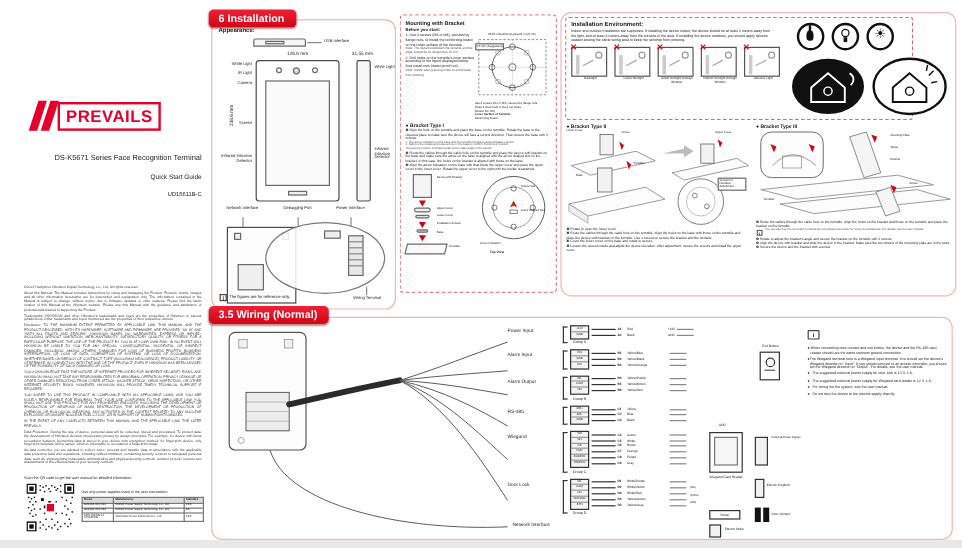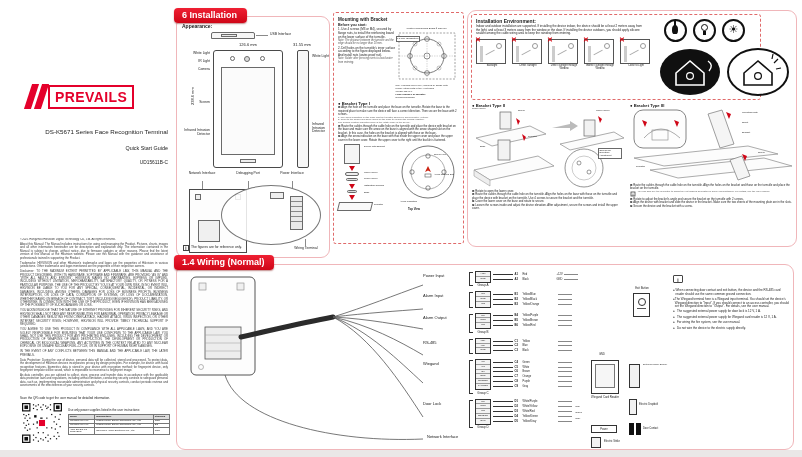--- a/index.html
+++ b/index.html
@@ -481,21 +481,21 @@
       <div style="display:flex;gap:1.5px;align-items:flex-start;margin:.5px 0;">
         <span class="noteicon" style="transform:scale(.8);"></span>
         <span class="t24 gray">You can also buy the decorator to shield the unit-shaped decorator for some circumstances. For details, see the user manual.</span>
       </div>
       <div class="t28">❷ Rotate to adjust the bracket's angle and secure the bracket on the turnstile with 2 screws.</div>
       <div class="t28">❸ Align the device with bracket and slide the device in the bracket. Make sure the two sheets of the mounting plate are in the slots.</div>
       <div class="t28">❹ Secure the device and the bracket with a screw.</div>
     </div>
   </div>
 
-  <div class="a banner" style="left:174px;top:255px;z-index:5;">1.4 Wiring (Normal)</div>
+  <div class="a banner" style="left:174px;top:255px;z-index:5;">3.5 Wiring (Normal)</div>
 
   <div class="a panel" style="left:176px;top:264px;width:618px;height:186px;">
 
     <svg class="a" style="left:8px;top:6px;" width="240" height="176" viewBox="0 0 240 176">
       <rect x="6" y="6" width="64" height="98" rx="5" fill="#fdfdfd" stroke="#555" stroke-width="1"></rect>
       <rect x="14" y="12" width="7" height="7" fill="#f0f0f0" stroke="#888" stroke-width=".6"></rect>
       <rect x="52" y="12" width="7" height="7" fill="#f0f0f0" stroke="#888" stroke-width=".6"></rect>
       <rect x="20" y="56" width="36" height="32" fill="#ededed" stroke="#555" stroke-width=".8"></rect>
       <line x1="20" y1="64" x2="56" y2="64" stroke="#999" stroke-width=".5"></line>
       <line x1="20" y1="72" x2="56" y2="72" stroke="#999" stroke-width=".5"></line>

